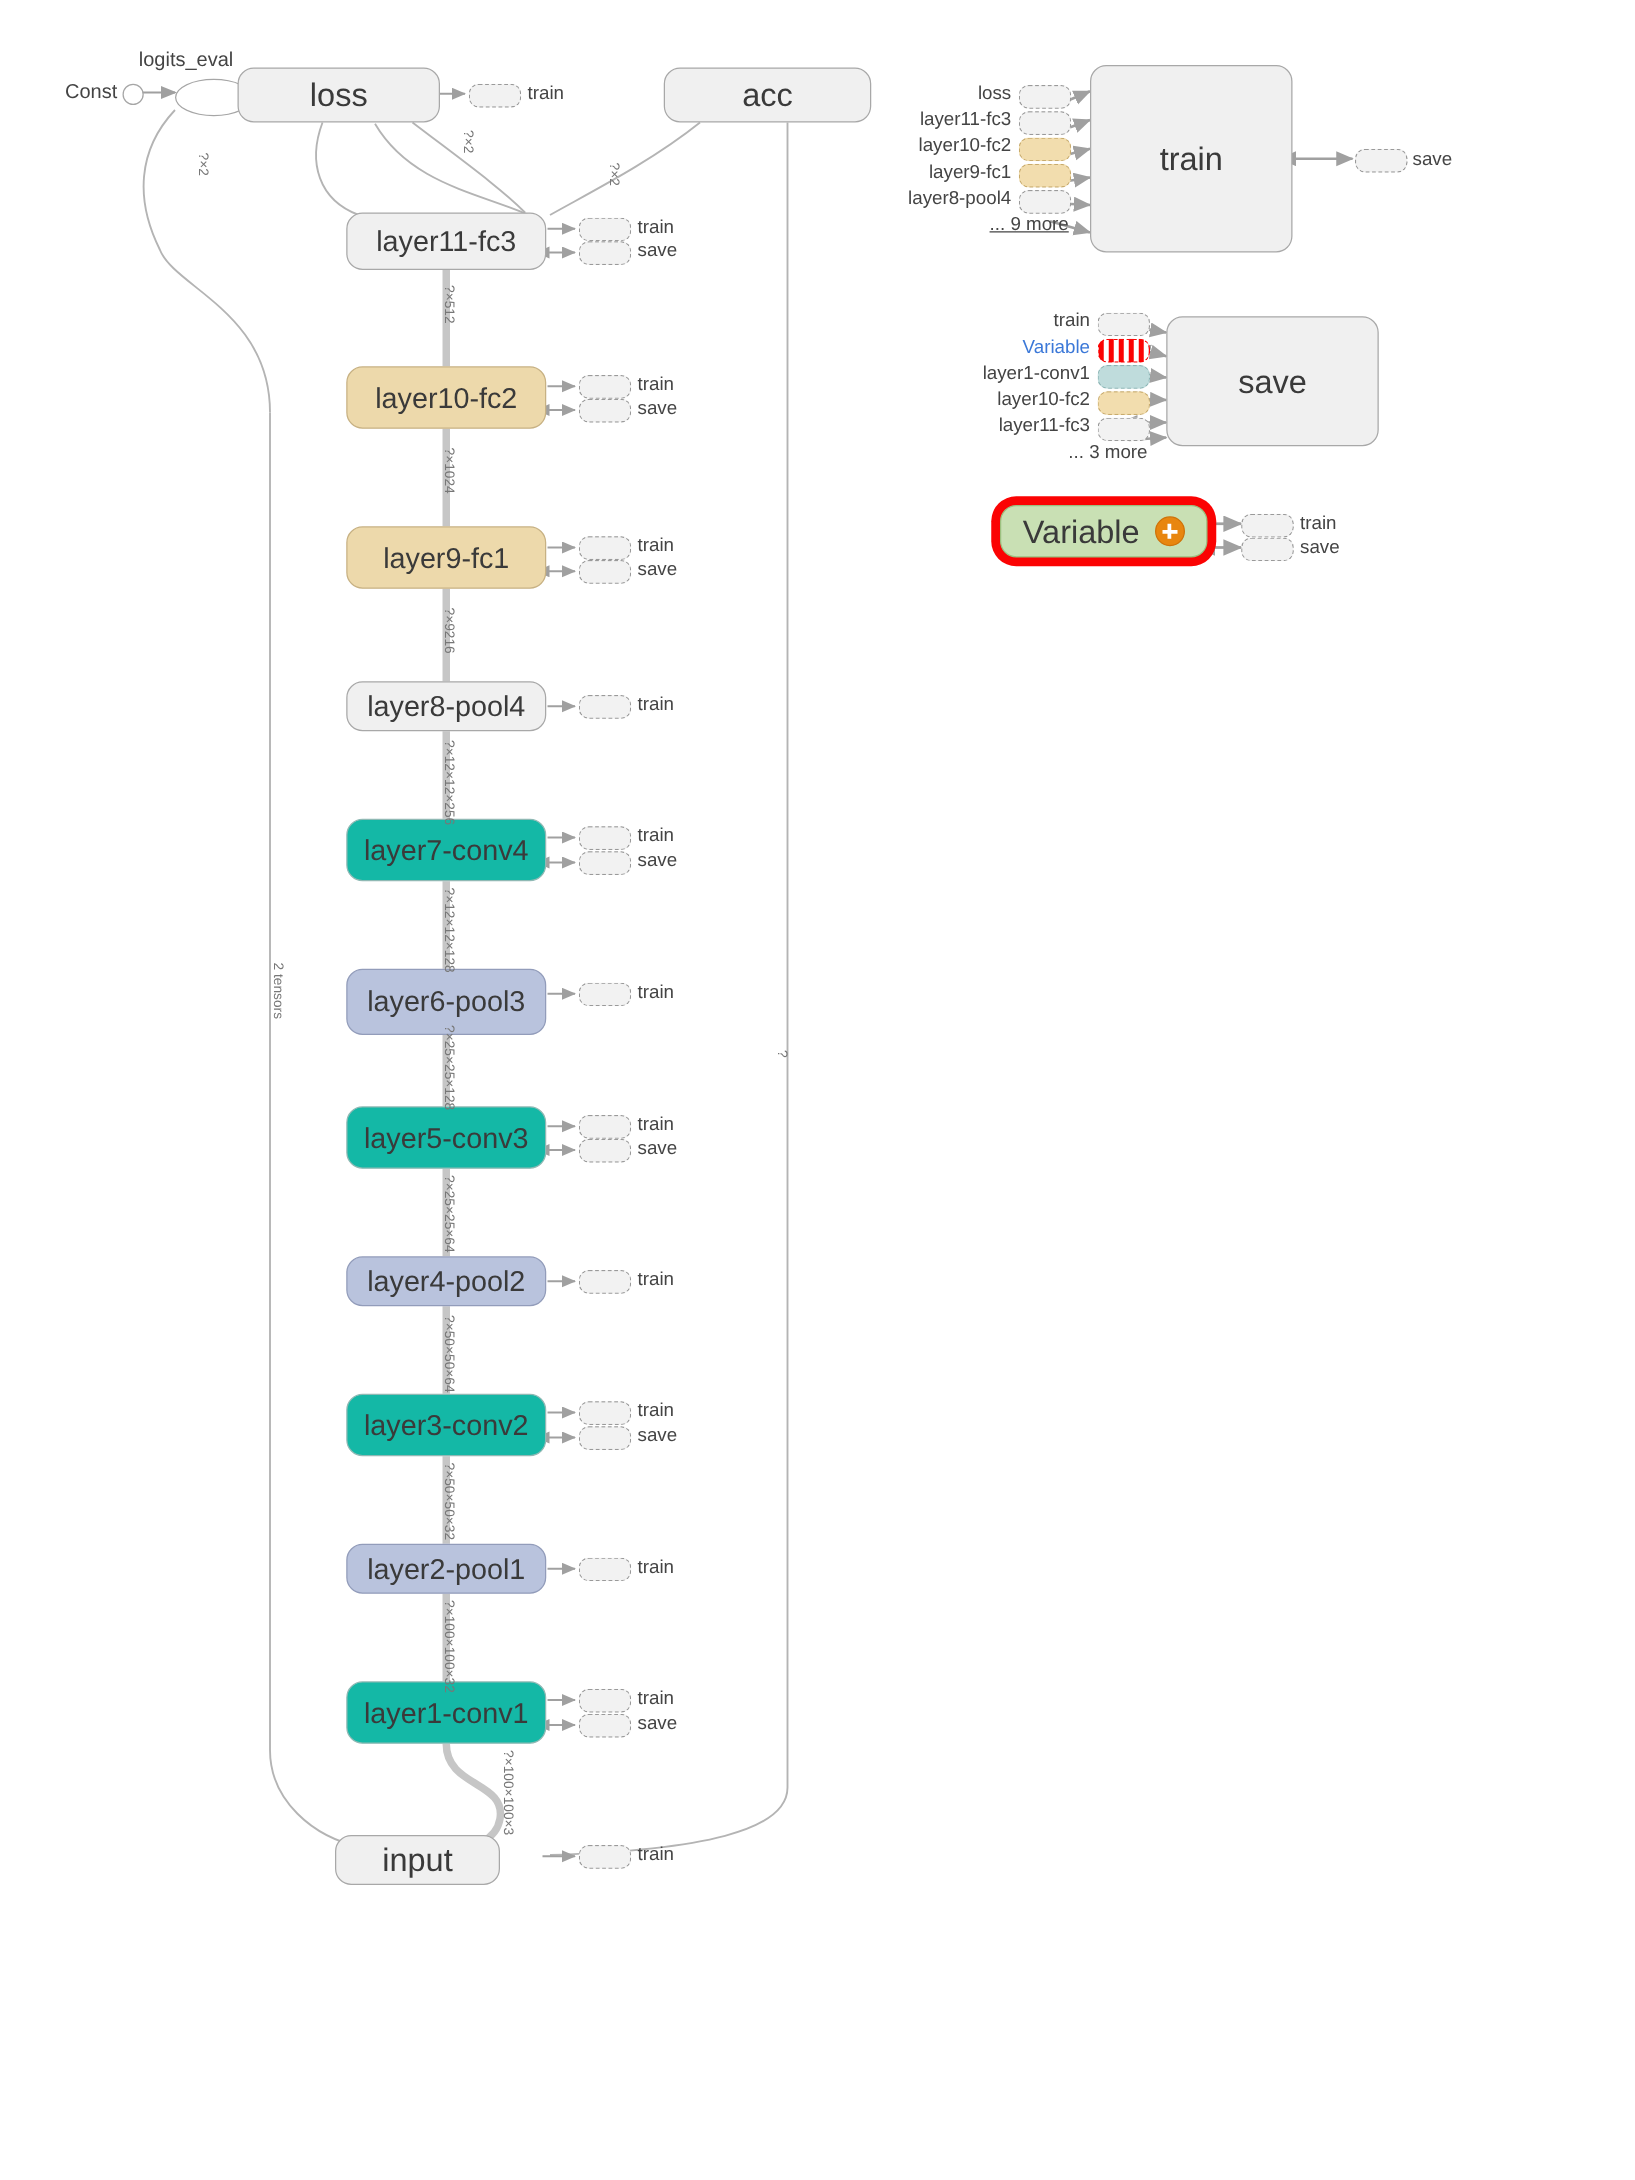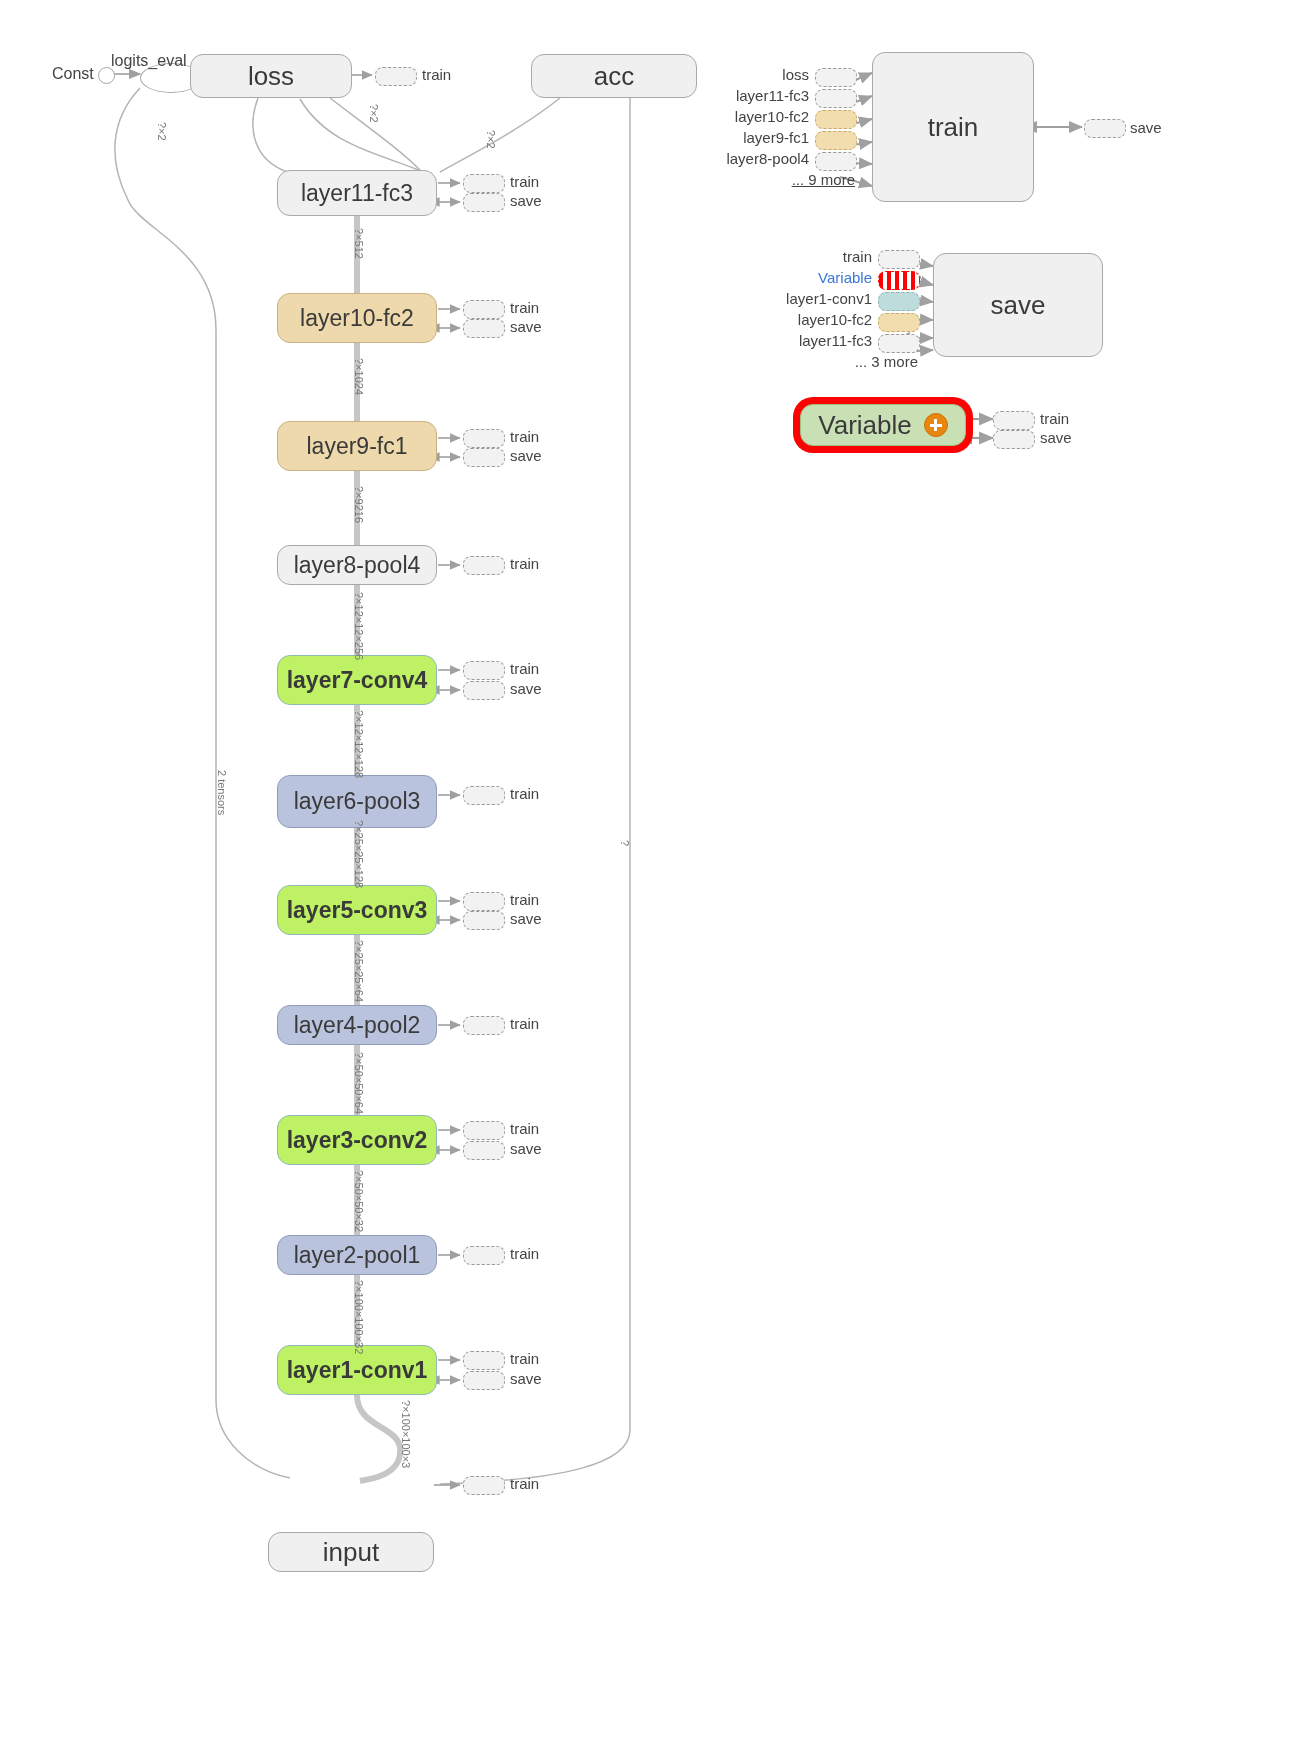--- a/index.html
+++ b/index.html
@@ -9,21 +9,21 @@
   svg.edges{position:absolute;left:0;top:0;width:1308px;height:1744px;pointer-events:none;}
 
   
   .node{position:absolute;box-sizing:border-box;border:1.6px solid #a8a8a8;
         border-radius:13px;display:flex;align-items:center;justify-content:center;
         background:#f0f0f0;color:#3a3a3a;white-space:nowrap;z-index:5;}
   .node.big{font-size:26px;}
   .node.mid{font-size:23px;}
   .n-gray{background:#f0f0f0;}
   .n-tan{background:#edd9ab;border-color:#c9b display;border-color:#c7b183;}
-  .n-teal{background:#bef264;border-color:#8fb9b4;font-weight:bold;}
+  .n-teal{background:#14b8a6;border-color:#8fb9b4;}
   .n-blue{background:#b9c3dd;border-color:#929cba;}
   .n-green{background:#c9e0b4;border-color:#9cc07f;}
 
   
   .selected{outline:none;box-shadow:0 0 0 7px #fb0303;border-color:#9cc07f;}
 
   
   .plus-badge{width:22px;height:22px;border-radius:50%;background:#e8860f;
      border:1.5px solid #cf7209;display:inline-flex;align-items:center;justify-content:center;
      margin-left:12px;position:relative;}
@@ -145,21 +145,21 @@
     <g stroke="#a0a0a0" stroke-width="2.2" fill="none">
       <path d="M970,419 L993,419" marker-end="url(#ahs)" marker-start="url(#ahb)"></path>
       <path d="M970,438 L993,438" marker-end="url(#ahs)" marker-start="url(#ahb)"></path>
     </g>
   </svg>
 
   <div class="ell" style="left:98px;top:67px;width:15px;height:15px;"></div>
   <div class="plabel" style="left:52px;top:65px;">Const</div>
 
   <div class="ell" style="left:140px;top:63px;width:60px;height:28px;"></div>
-  <div class="plabel" style="left:111px;top:52px;">logits_eval</div>
+  <div class="plabel" style="left:111px;top:40px;">logits_eval</div>
 
   <div id="main-nodes">
       <div class="node big n-gray" style="left: 190px; top: 54px; width: 162px; height: 44px;">
         <span>loss</span>
       </div>
       <div class="node big n-gray" style="left: 531px; top: 54px; width: 166px; height: 44px;">
         <span>acc</span>
       </div>
       <div class="node mid n-gray" style="left: 277px; top: 170px; width: 160px; height: 46px;">
         <span>layer11-fc3</span>
@@ -187,21 +187,21 @@
       </div>
       <div class="node mid n-teal" style="left: 277px; top: 1115px; width: 160px; height: 50px;">
         <span>layer3-conv2</span>
       </div>
       <div class="node mid n-blue" style="left: 277px; top: 1235px; width: 160px; height: 40px;">
         <span>layer2-pool1</span>
       </div>
       <div class="node mid n-teal" style="left: 277px; top: 1345px; width: 160px; height: 50px;">
         <span>layer1-conv1</span>
       </div>
-      <div class="node big n-gray" style="left: 268px; top: 1532px; width: 166px; height: 40px;">
+      <div class="node big n-gray" style="left: 268px; top: 1468px; width: 132px; height: 40px;">
         <span>input</span>
       </div>
     </div>
 
   <div id="edge-labels">
       <div class="elab" style="left: 365px; top: 228px;">?×512</div>
       <div class="elab" style="left: 365px; top: 358px;">?×1024</div>
       <div class="elab" style="left: 365px; top: 486px;">?×9216</div>
       <div class="elab" style="left: 365px; top: 592px;">?×12×12×256</div>
       <div class="elab" style="left: 365px; top: 710px;">?×12×12×128</div>

